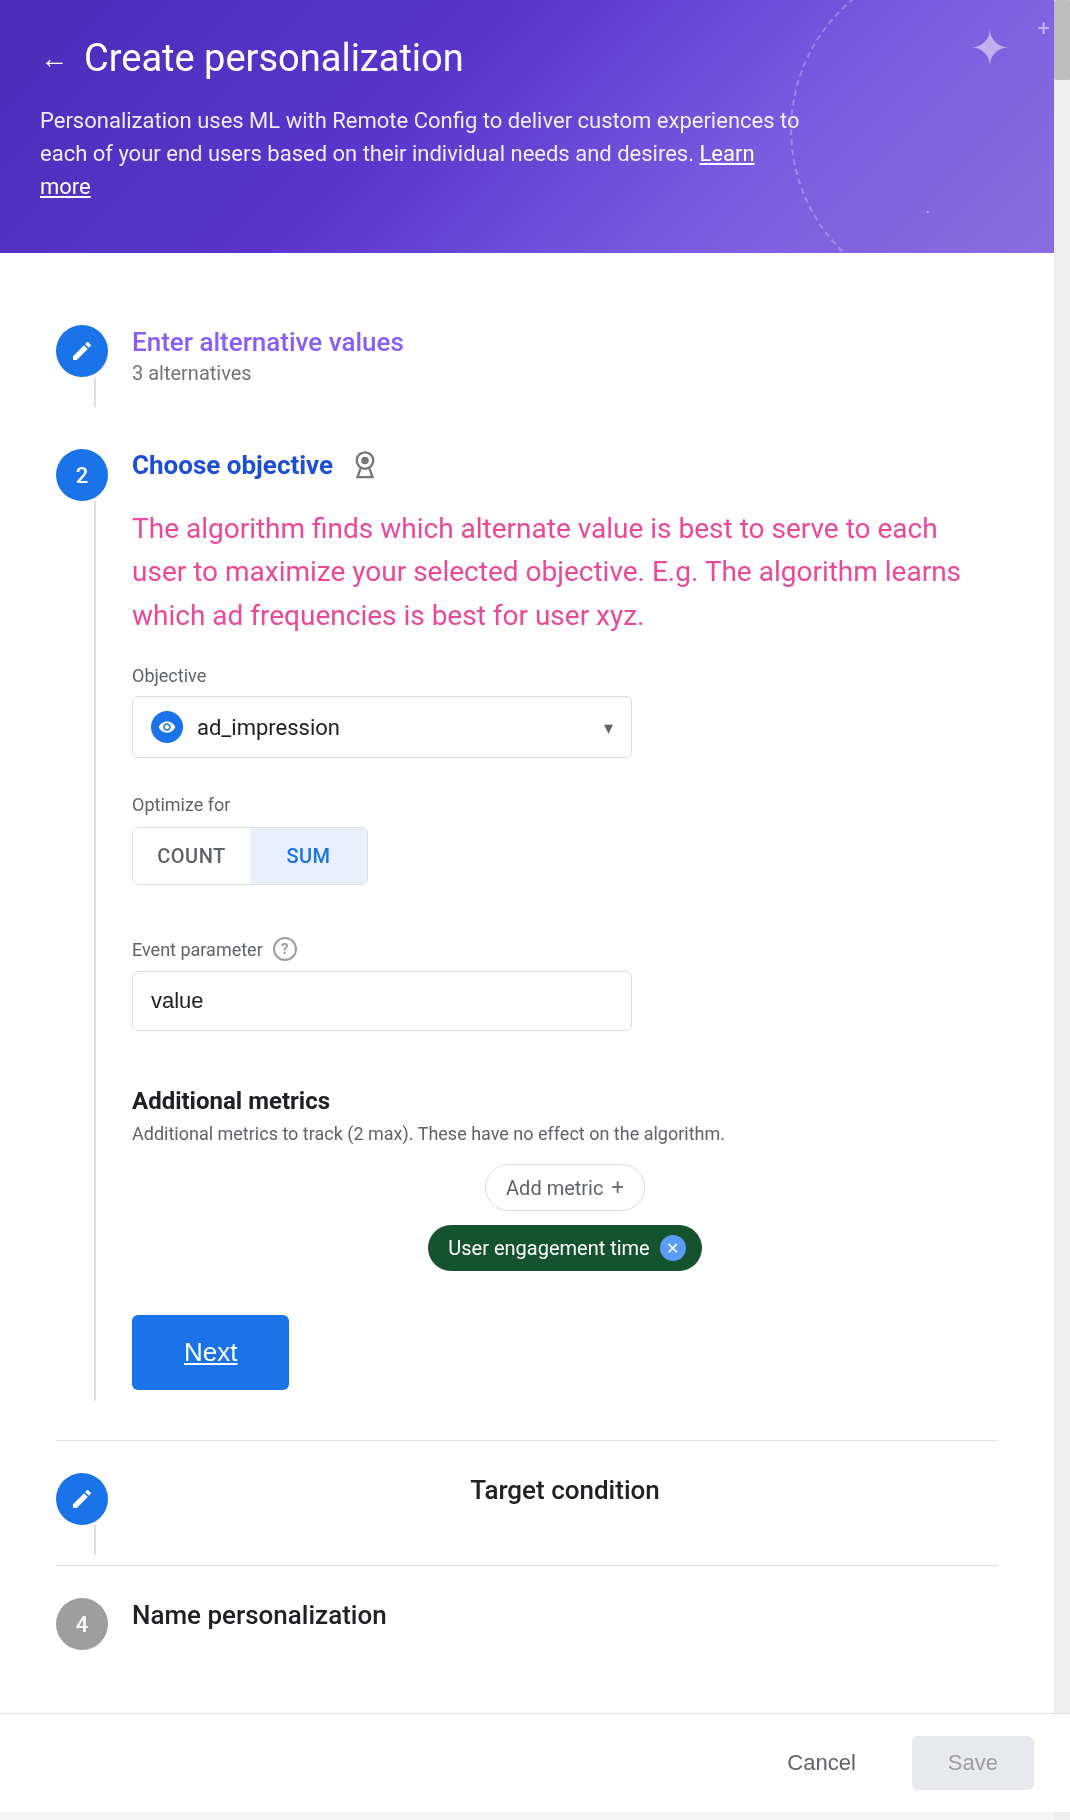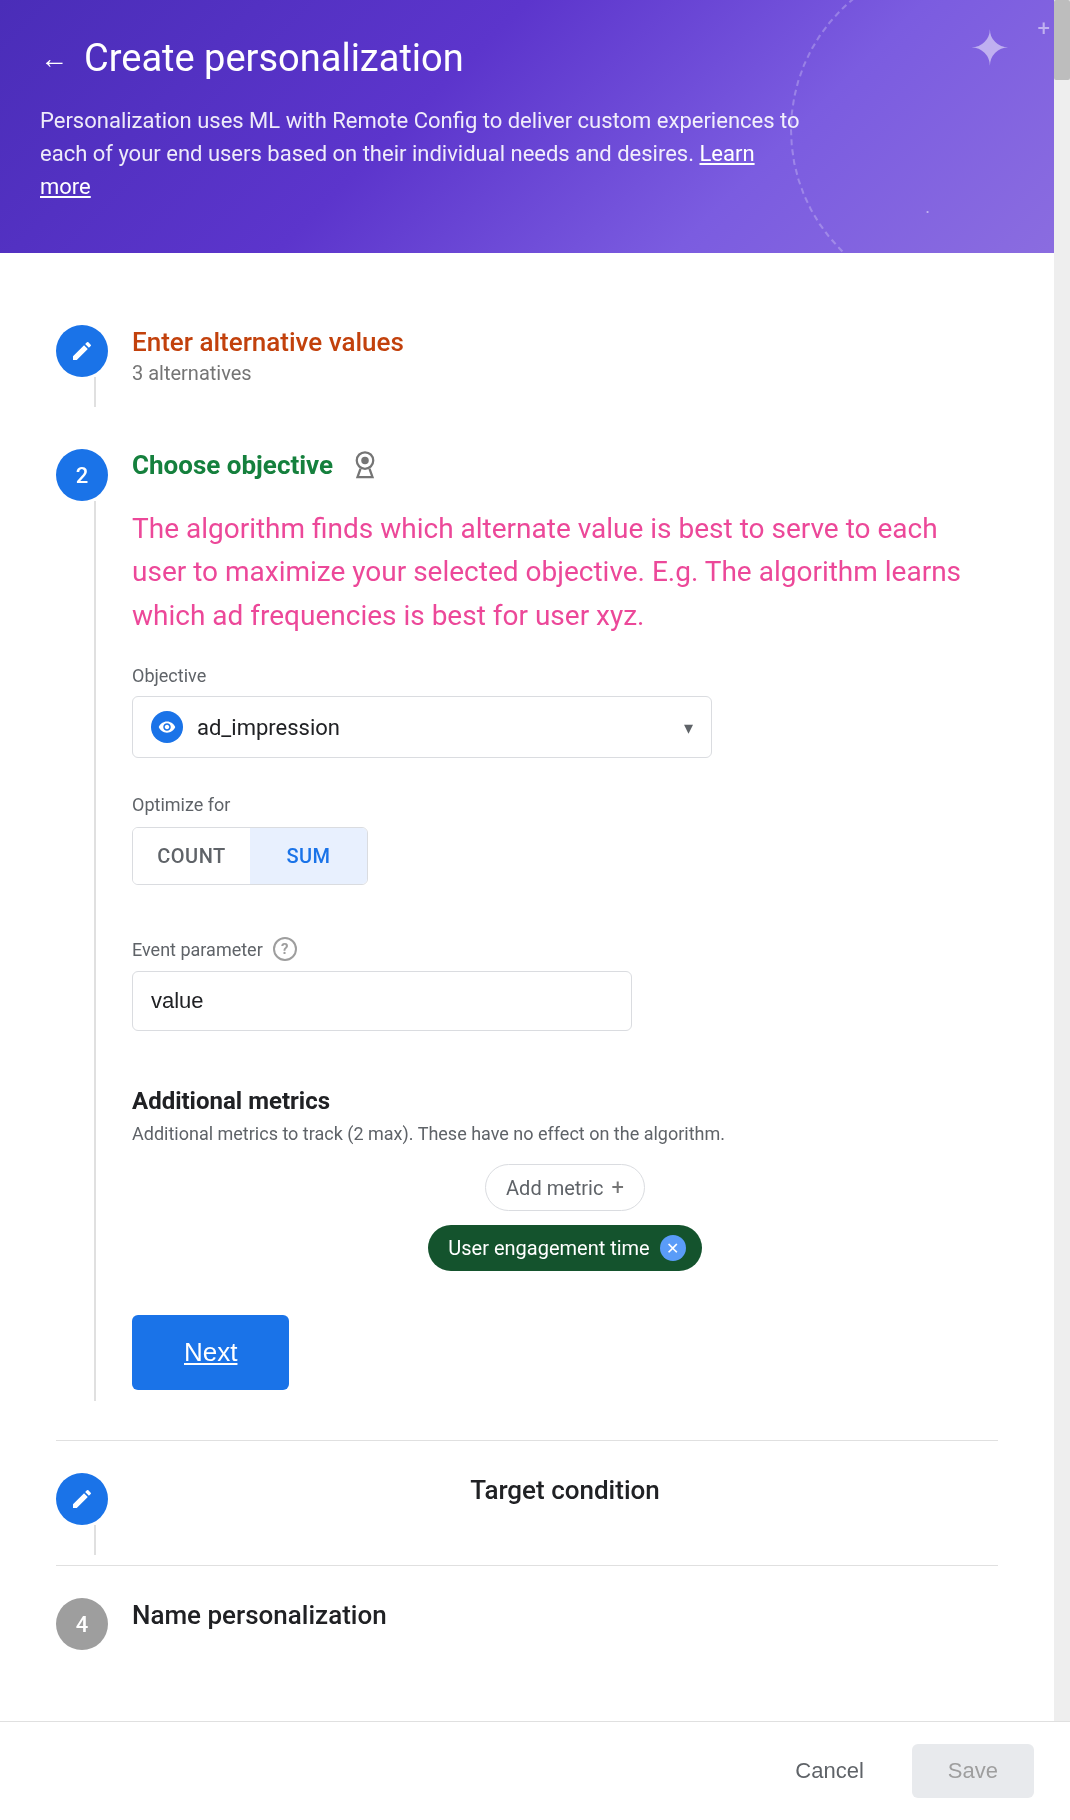--- a/index.html
+++ b/index.html
@@ -126,42 +126,42 @@
       width: 2px;
       background: #e0e0e0;
       margin-left: 25px;
       min-height: 20px;
     }
 
     
     .step1-title {
       font-size: 26px;
       font-weight: 500;
-      color: #c2410c;
+      color: #8b5cf6;
       margin-top: 4px;
     }
     .step1-sub {
       font-size: 20px;
       color: #757575;
       margin-top: 4px;
     }
 
     
     .step2-content {
       flex: 1;
     }
     .step2-title-row {
       display: flex;
       align-items: center;
       gap: 14px;
     }
     .step2-title {
       font-size: 26px;
       font-weight: 700;
-      color: #15803d;
+      color: #1d4ed8;
     }
     .objective-icon {
       width: 36px;
       height: 36px;
       color: #757575;
     }
 
     .step2-desc {
       font-size: 28px;
       color: #ec4899;
@@ -175,21 +175,21 @@
       margin-bottom: 10px;
     }
 
     
     .dropdown {
       display: flex;
       align-items: center;
       border: 1.5px solid #dadce0;
       border-radius: 6px;
       padding: 14px 18px;
-      width: 580px;
+      width: 500px;
       cursor: pointer;
       background: white;
       gap: 14px;
     }
     .dropdown-icon {
       width: 32px;
       height: 32px;
       background: #1a73e8;
       border-radius: 50%;
       display: flex;
@@ -368,30 +368,30 @@
     .step4-title {
       font-size: 26px;
       font-weight: 500;
       color: #202124;
       margin-top: 4px;
     }
 
     
     .footer {
       position: fixed;
-      bottom: 0;
+      bottom: 8px;
       left: 0;
       width: 1070px;
       background: white;
       border-top: 1px solid #e0e0e0;
       display: flex;
       justify-content: flex-end;
       align-items: center;
       padding: 22px 36px;
-      gap: 24px;
+      gap: 32px;
     }
     .footer-cancel {
       background: transparent;
       border: none;
       font-size: 22px;
       color: #5f6368;
       cursor: pointer;
       padding: 14px 24px;
     }
     .footer-save {

